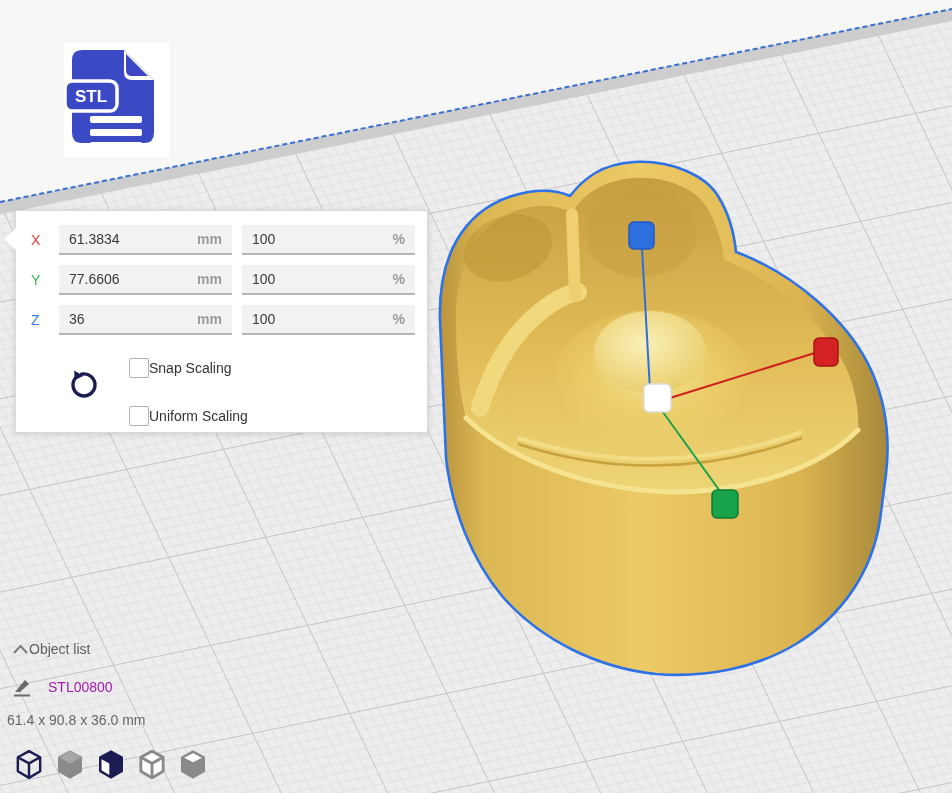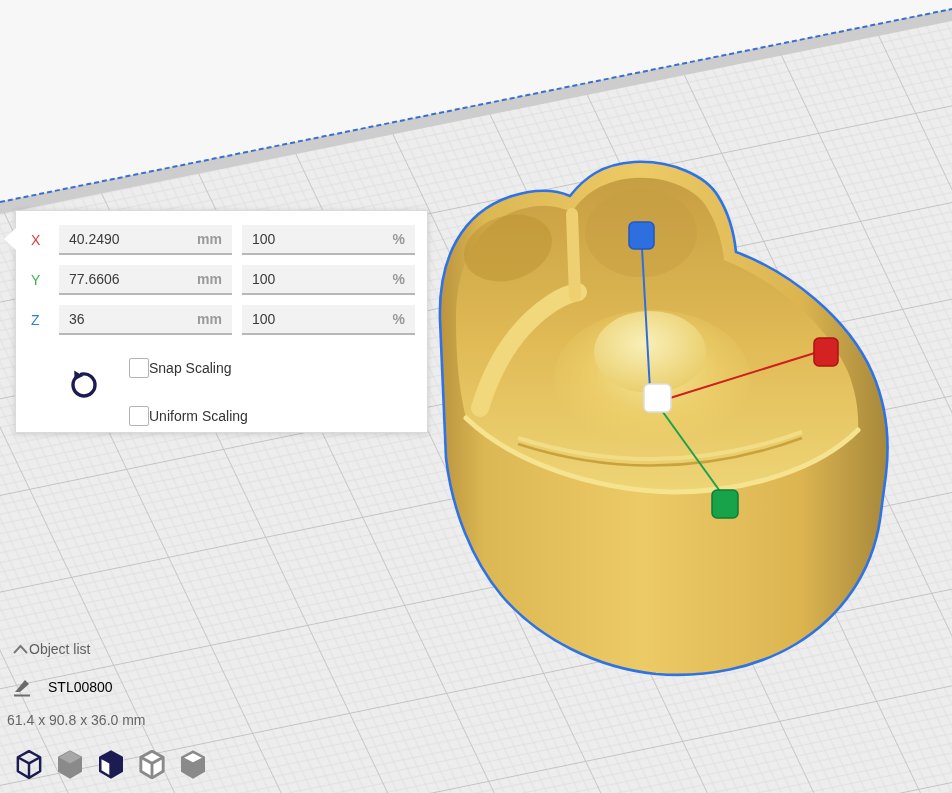--- a/index.html
+++ b/index.html
@@ -31,21 +31,21 @@
   .chk{position:absolute;left:113px;display:flex;align-items:center;
     font-size:14px;color:#333;cursor:pointer;}
   .chk .box{width:20px;height:20px;background:#fff;border:1px solid #b4b4b4;
     border-radius:2px;box-sizing:border-box;}
   .chk-snap{top:147px}.chk-uniform{top:195px}
 
   
   .objlist-header{position:absolute;left:12px;top:641px;display:flex;align-items:center;
     color:#5f5f5f;font-size:14px;cursor:pointer;}
   .objlist-item{position:absolute;left:12px;top:676px;display:flex;align-items:center;
-    gap:16px;color:#000000;font-size:14px;cursor:pointer;}
+    gap:16px;color:#a21caf;font-size:14px;cursor:pointer;}
   .objlist-dims{position:absolute;left:7px;top:712px;color:#666;font-size:14px;}
 
   
   .view-toolbar{position:absolute;left:15px;top:750px;display:flex;gap:13px;}
   .view-btn{width:28px;height:29px;background:none;border:none;padding:0;cursor:pointer;}
 </style>
 </head>
 <body>
 
 <div class="stage">
@@ -137,28 +137,40 @@
       <line x1="650" y1="390" x2="642" y2="248" stroke="#2e6fe0" stroke-width="2"></line>
       <line x1="670" y1="398" x2="818" y2="352" stroke="#cf1f1f" stroke-width="2"></line>
       <line x1="660" y1="408" x2="722" y2="494" stroke="#18a34b" stroke-width="2"></line>
       <rect x="629" y="222" width="25" height="27" rx="5" fill="#2e6fe0" stroke="#2257c2" stroke-width="1.5"></rect>
       <rect x="814" y="338" width="24" height="28" rx="5" fill="#d42222" stroke="#a81414" stroke-width="1.5"></rect>
       <rect x="712" y="490" width="26" height="28" rx="5" fill="#18a34b" stroke="#0e7e37" stroke-width="1.5"></rect>
       <rect x="644" y="384" width="27" height="28" rx="5" fill="#ffffff" stroke="#dddddd" stroke-width="1.5"></rect>
     </g>
   </svg>
 
+  <div class="stl-thumb">
+    <svg width="106" height="114" viewBox="0 0 106 114">
+      <path d="M8 17 q0-10 10-10 h42 l30 30 v53 q0 10 -10 10 h-62 q-10 0 -10 -10 z" fill="#3c49c5"></path>
+      <path d="M60 7 l30 30 h-22 q-8 0 -8 -8 z" fill="#ffffff"></path>
+      <path d="M62 11 v16 q0 6 6 6 h16 z" fill="#3c49c5"></path>
+      <rect x="1" y="38" width="52" height="30" rx="7" fill="#3c49c5" stroke="#ffffff" stroke-width="3.5"></rect>
+      <text x="27" y="59" text-anchor="middle" font-family="Liberation Sans, sans-serif" font-size="17" font-weight="bold" fill="#ffffff">STL</text>
+      <rect x="26" y="73" width="52" height="7" rx="2" fill="#ffffff"></rect>
+      <rect x="26" y="86" width="52" height="7" rx="2" fill="#ffffff"></rect>
+      <rect x="26" y="99" width="52" height="7" rx="2" fill="#ffffff"></rect>
+    </svg>
+  </div>
 
   <div class="scale-panel">
     <div class="panel-notch"></div>
 
     <div class="srow row-x">
       <span class="axis axis-x">X</span>
       <div class="field">
-        <span>40.2490</span>
+        <span>61.3834</span>
         <span class="unit">mm</span>
       </div>
       <div class="field">
         <span>100</span>
         <span class="unit">%</span>
       </div>
     </div>
 
     <div class="srow row-y">
       <span class="axis axis-y">Y</span>

